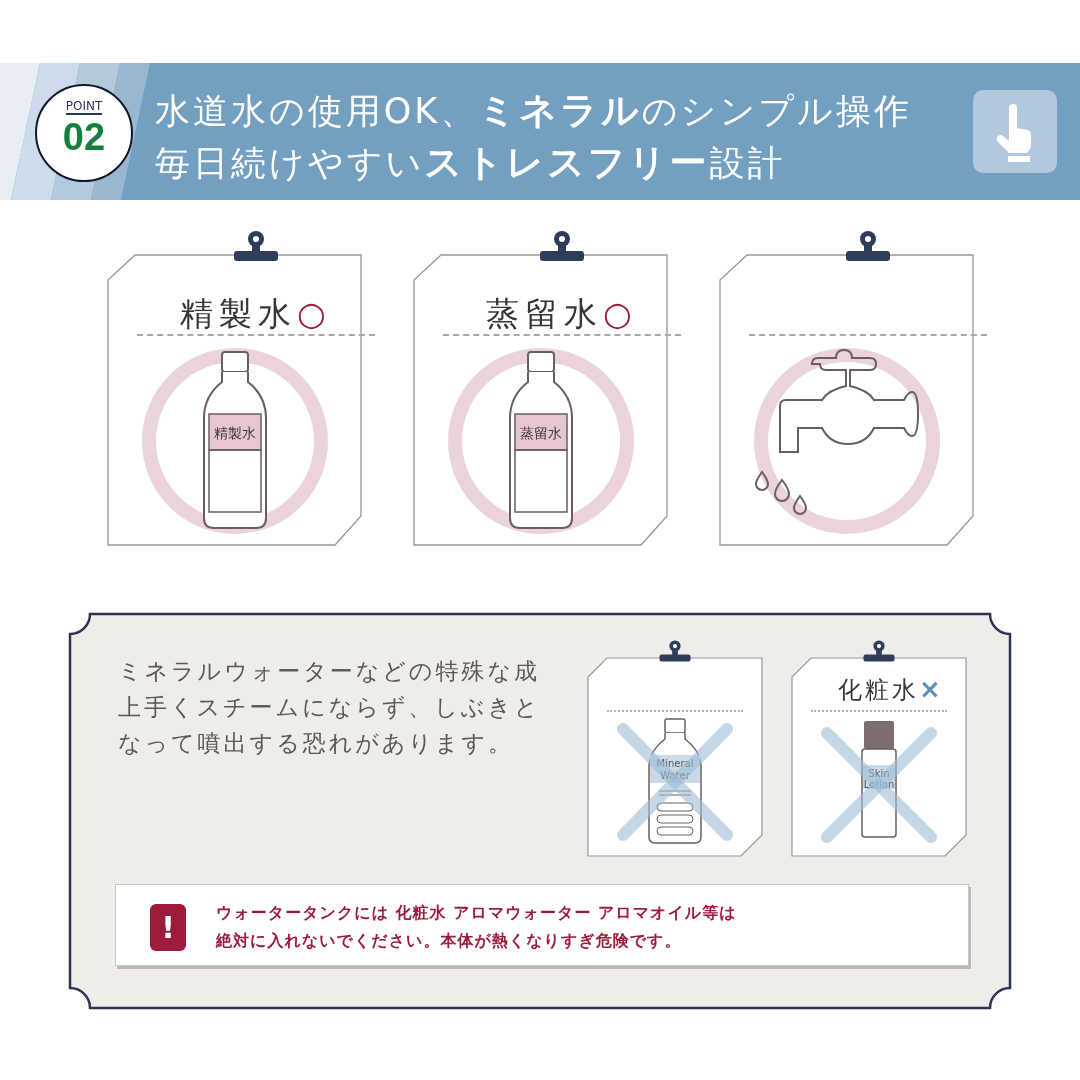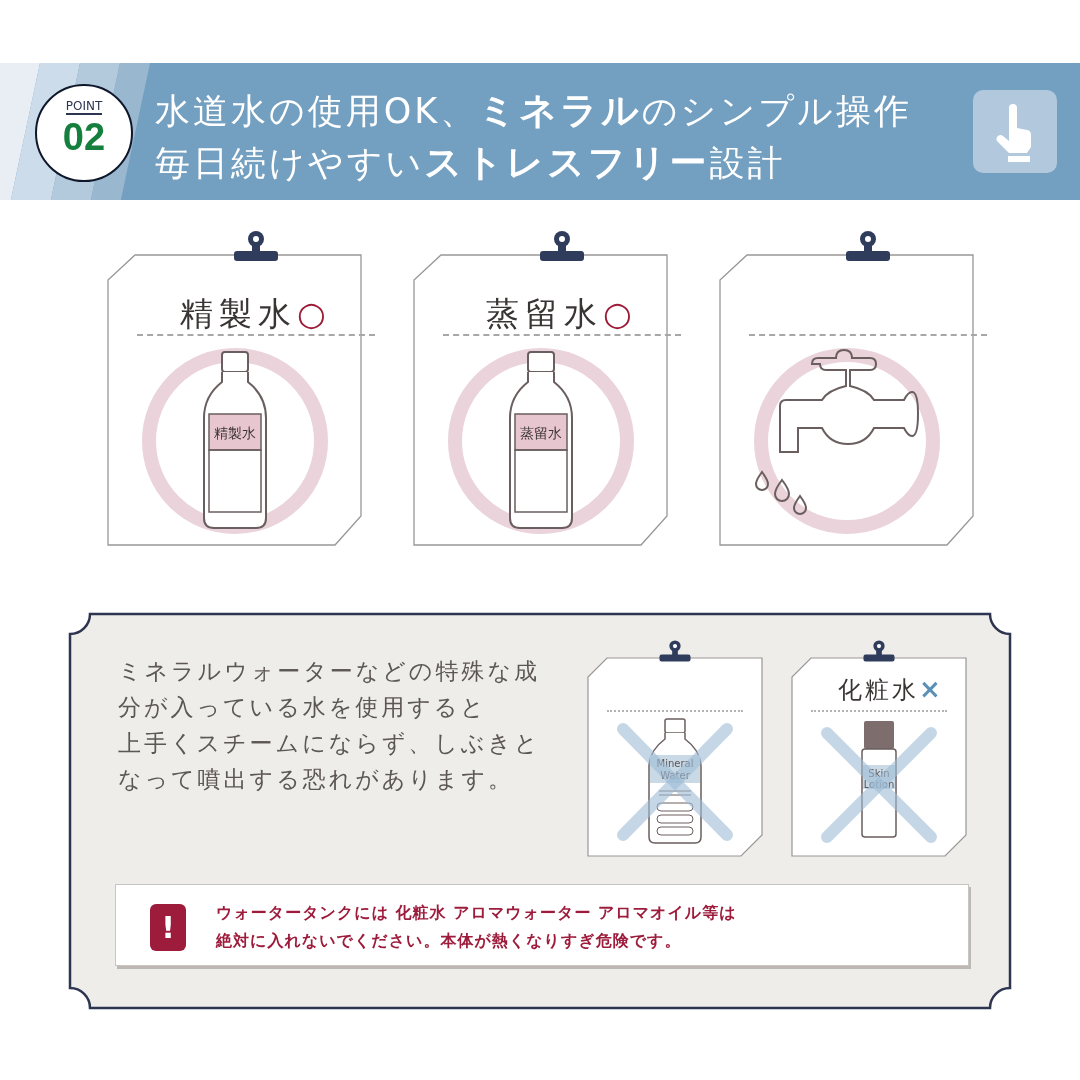--- a/index.html
+++ b/index.html
@@ -128,21 +128,20 @@
     <path d="M30 134 q-7 9 -7 14 a7 7 0 0 0 14 0 q0 -5 -7 -14z" fill="none" stroke="#6a5e5e" stroke-width="2"></path>
     <path d="M48 150 q-6 8 -6 12 a6 6 0 0 0 12 0 q0 -4 -6 -12z" fill="none" stroke="#6a5e5e" stroke-width="2"></path>
   </svg>
 </div>
 
 <svg class="panel" viewBox="0 0 944 398">
   <path d="M22 2 H922 A20 20 0 0 0 942 22 V376 A20 20 0 0 0 922 396 H22 A20 20 0 0 0 2 376 V22 A20 20 0 0 0 22 2 Z" fill="#eeede9" stroke="#2d3550" stroke-width="2.5"></path>
 </svg>
 <div class="panel-text">
   <div>ミネラルウォーターなどの特殊な成</div>
-  <div>分が入っている水を使用すると</div>
   <div>上手くスチームにならず、しぶきと</div>
   <div>なって噴出する恐れがあります。</div>
 </div>
 
 <div class="mini" style="left:587px">
   <svg class="frame" width="176" height="200" style="position:absolute;left:0;top:0">
     <polygon points="20,1 175,1 175,178 154,199 1,199 1,20" fill="#fff" stroke="#9a9696" stroke-width="1.2"></polygon>
   </svg>
   <svg class="clip" style="top:-18px;width:34px;height:24px;margin-left:-17px" viewBox="0 0 48 34">
     <circle cx="24" cy="10" r="8" fill="#2f3c5c"></circle>

